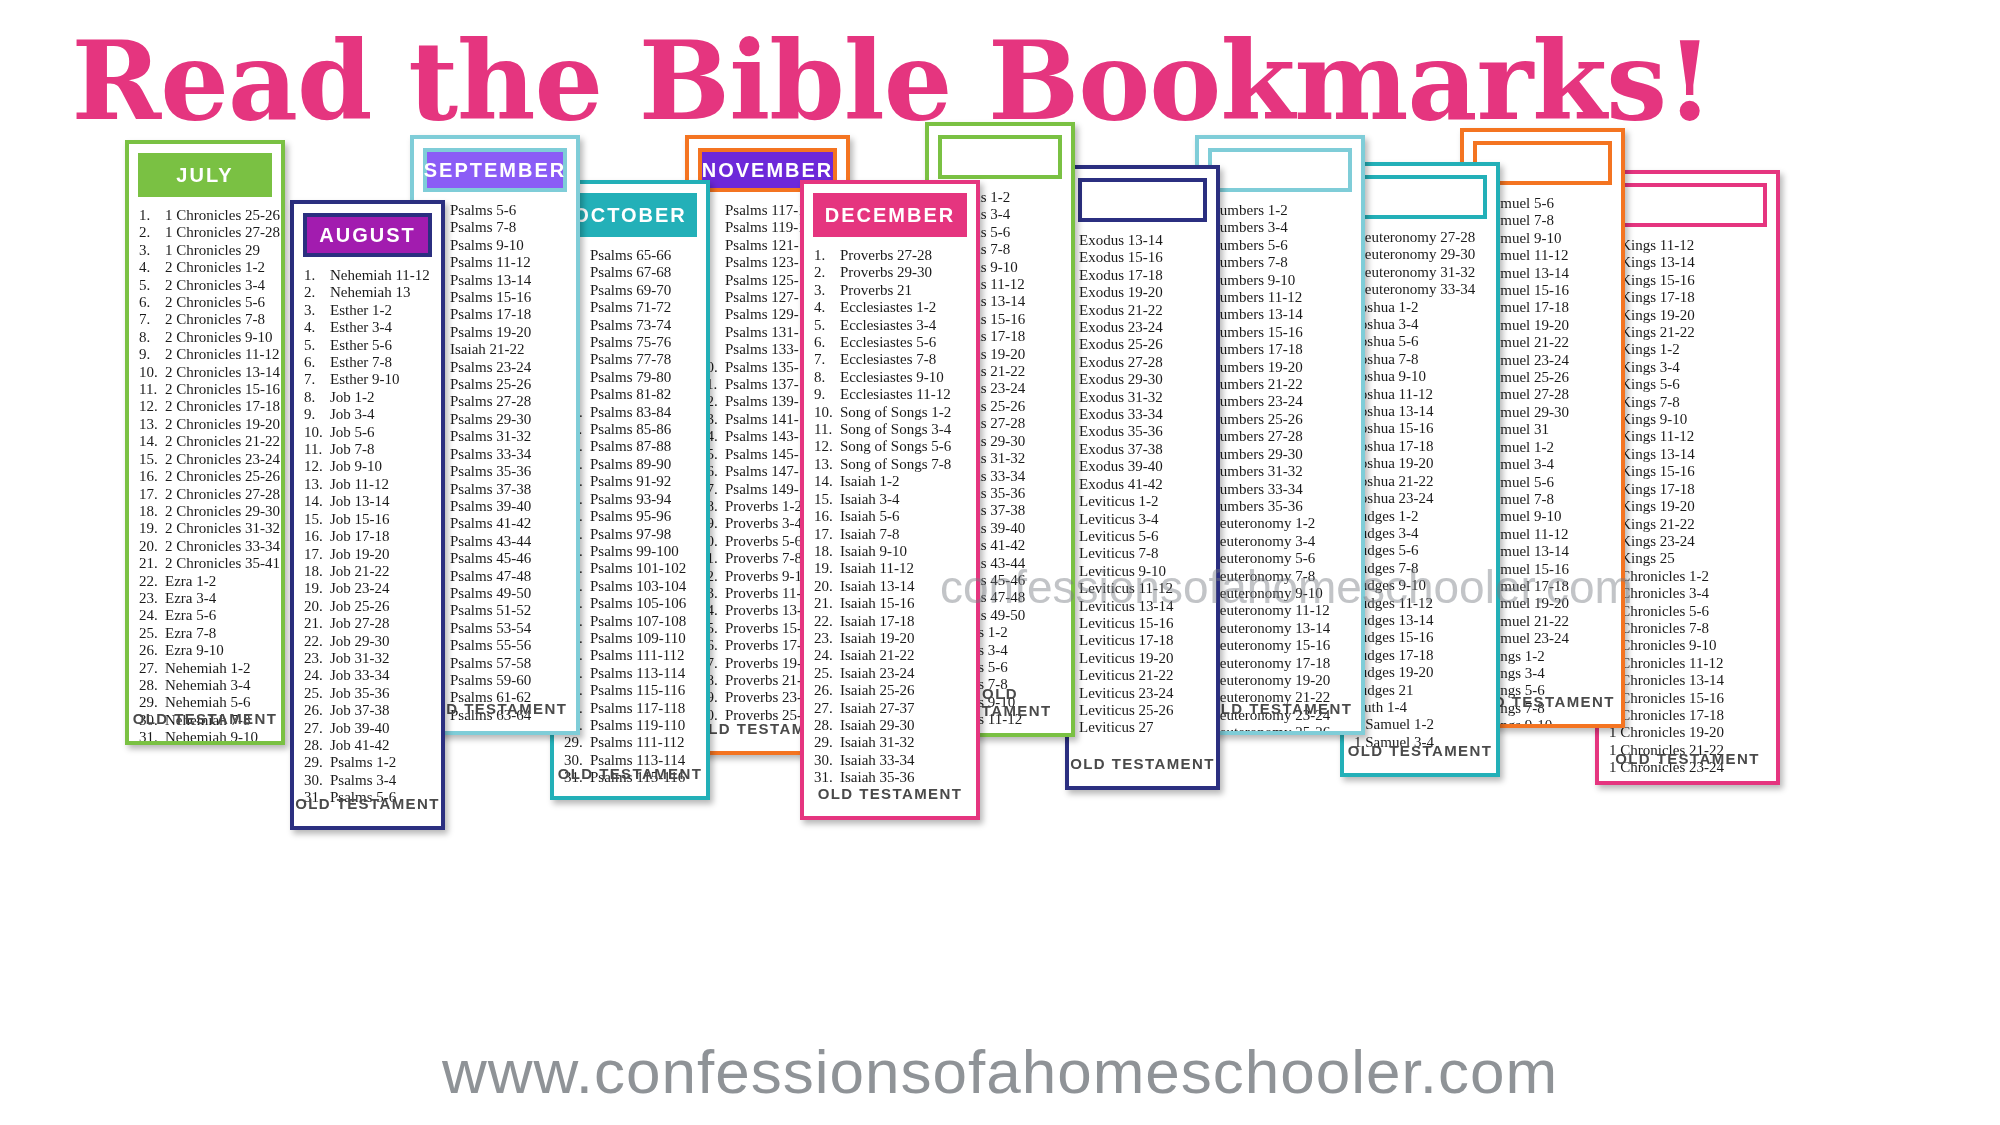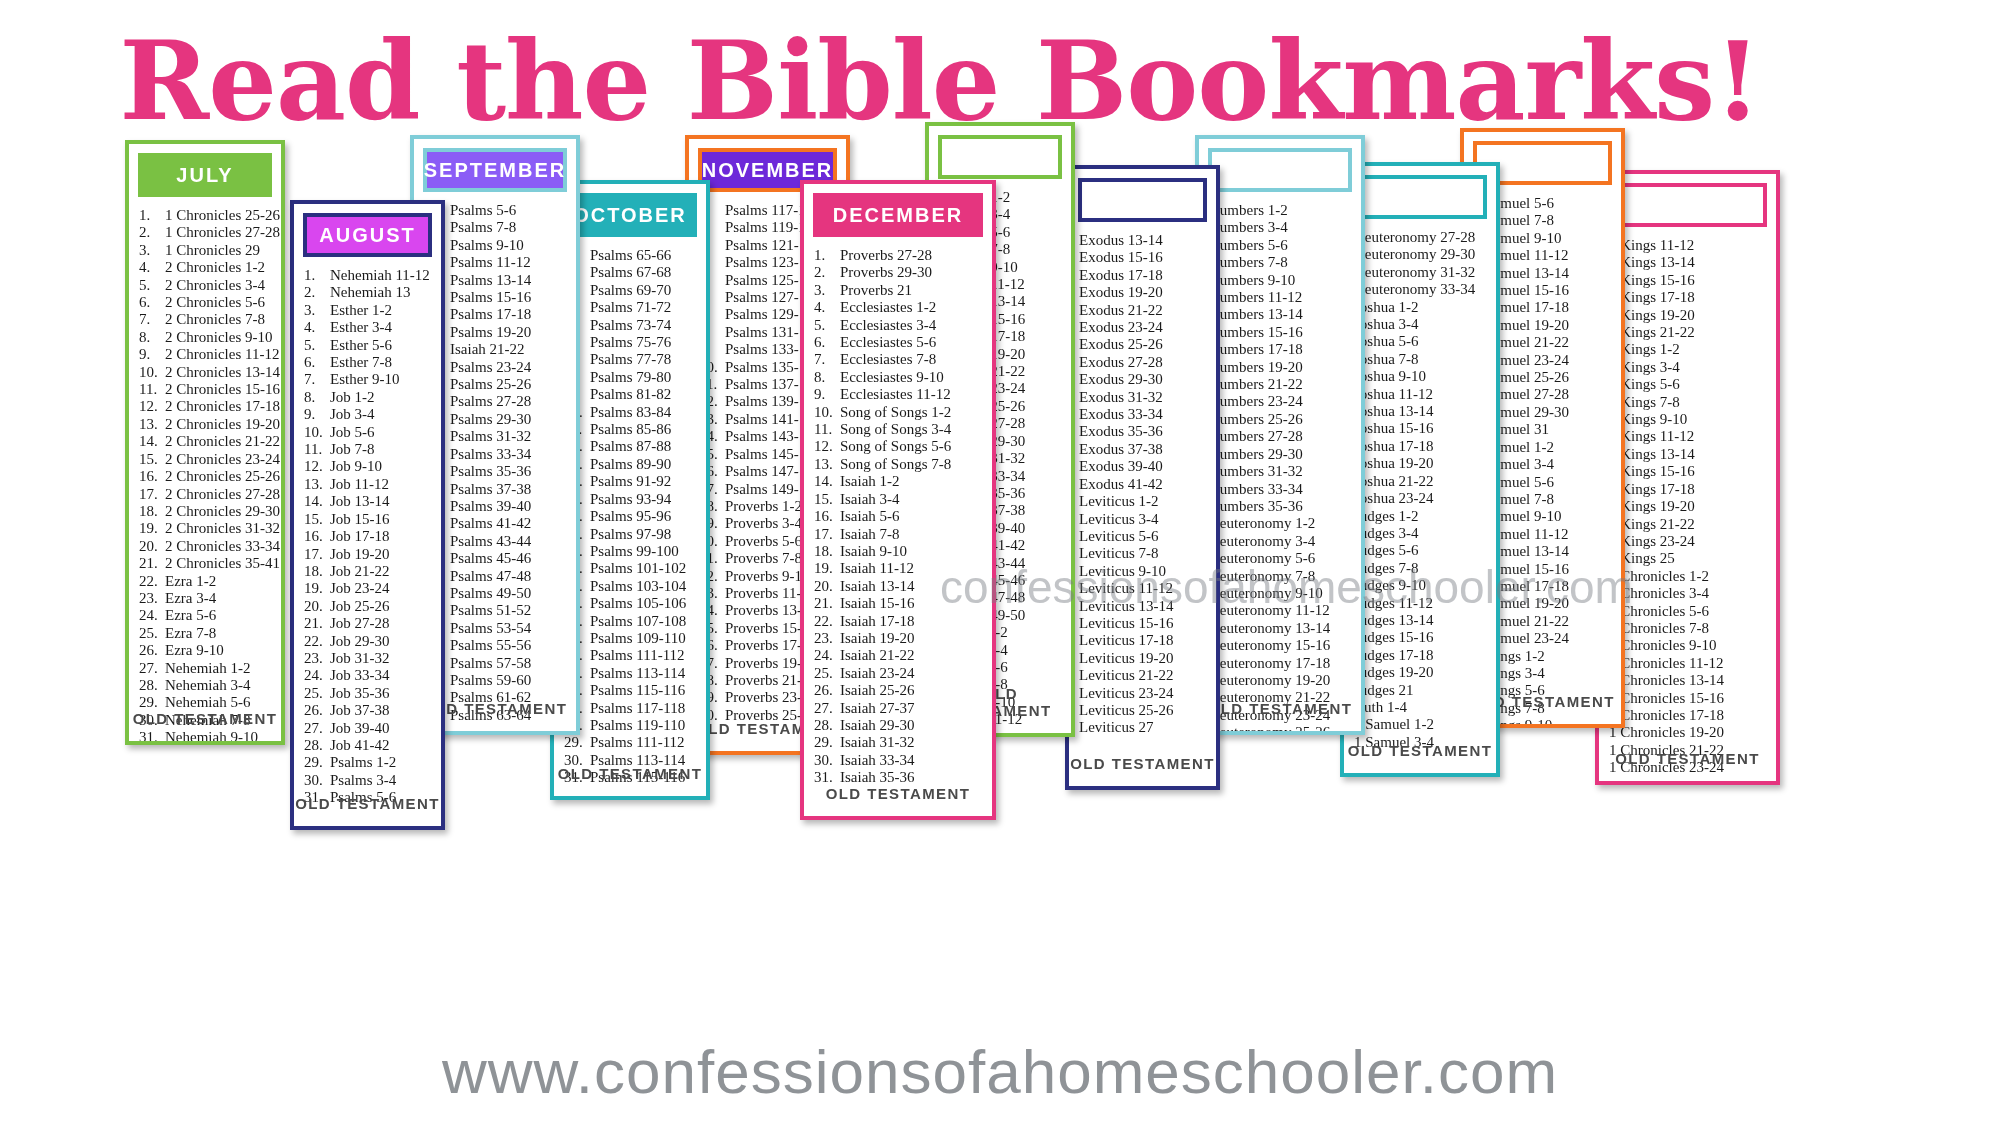--- a/index.html
+++ b/index.html
@@ -13,21 +13,20 @@
   #title{
     position:absolute;
     top:18px; left:0; width:1784px;
     text-align:center;
     font-family:"DejaVu Serif", serif;
     font-weight:bold;
     font-size:108px;
     letter-spacing:-1px;
     color:#e5357f;
     white-space:nowrap;
-    margin-left:48px;
   }
   #footer{
     position:absolute;
     bottom:18px; left:0; width:2000px;
     text-align:center;
     font-family:"Liberation Sans", sans-serif;
     font-size:62px;
     color:#8f9397;
     letter-spacing:1px;
     white-space:nowrap;
@@ -222,21 +221,21 @@
             <span class="txt">Nehemiah 7-8</span>
           </div>
           <div class="row">
             <span class="num">31.</span>
             <span class="txt">Nehemiah 9-10</span>
           </div>
         </div>
         <div class="ot">OLD TESTAMENT</div>
       </div>
       <div class="bm" style="left: 290px; top: 60px; width: 155px; height: 630px; z-index: 29; border-color: rgb(43, 47, 128);">
-        <div class="hdr" style="border-color: rgb(43, 47, 128); background: #d946ef;">AUGUST</div>
+        <div class="hdr" style="border-color: rgb(43, 47, 128); background: #a21caf;">AUGUST</div>
         <div class="list">
           <div class="row">
             <span class="num">1.</span>
             <span class="txt">Nehemiah 11-12</span>
           </div>
           <div class="row">
             <span class="num">2.</span>
             <span class="txt">Nehemiah 13</span>
           </div>
           <div class="row">
@@ -733,21 +732,21 @@
             <span class="num">29.</span>
             <span class="txt">Proverbs 23-24</span>
           </div>
           <div class="row">
             <span class="num">30.</span>
             <span class="txt">Proverbs 25-26</span>
           </div>
         </div>
         <div class="ot">OLD TESTAMENT</div>
       </div>
-      <div class="bm" style="left: 800px; top: 40px; width: 196px; height: 640px; z-index: 40; border-color: rgb(229, 53, 127);">
+      <div class="bm" style="left: 800px; top: 40px; width: 180px; height: 640px; z-index: 40; border-color: rgb(229, 53, 127);">
         <div class="hdr" style="border-color: rgb(229, 53, 127); background: rgb(229, 53, 127);">DECEMBER</div>
         <div class="list">
           <div class="row">
             <span class="num">1.</span>
             <span class="txt">Proverbs 27-28</span>
           </div>
           <div class="row">
             <span class="num">2.</span>
             <span class="txt">Proverbs 29-30</span>
           </div>

